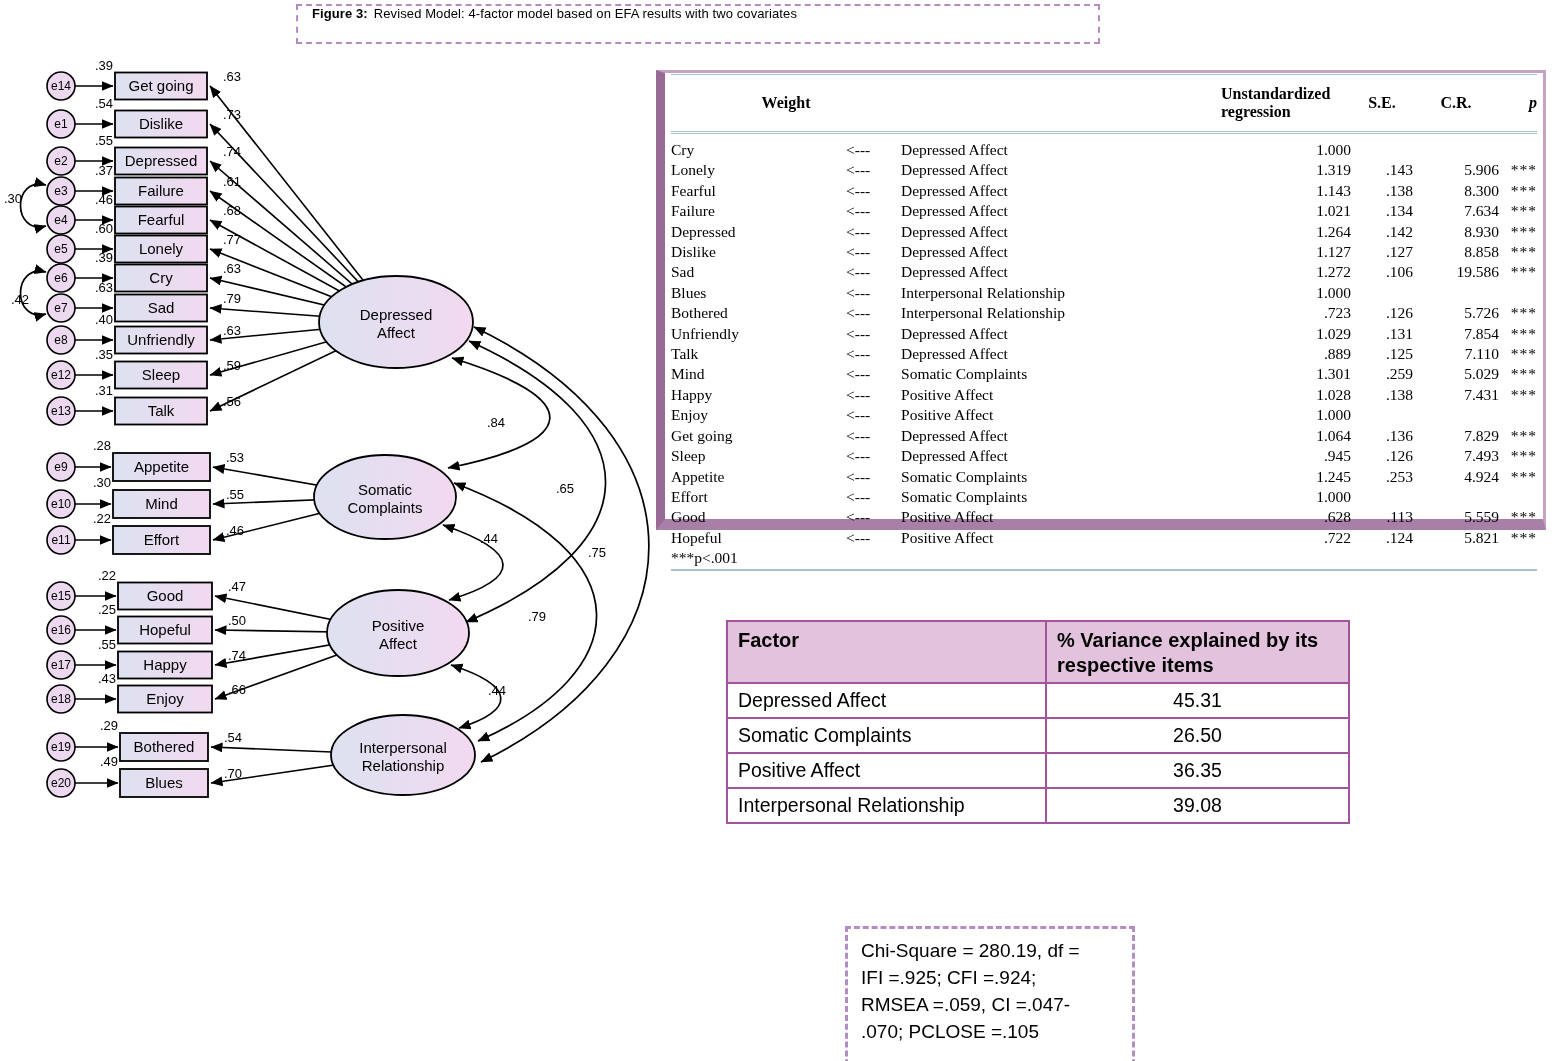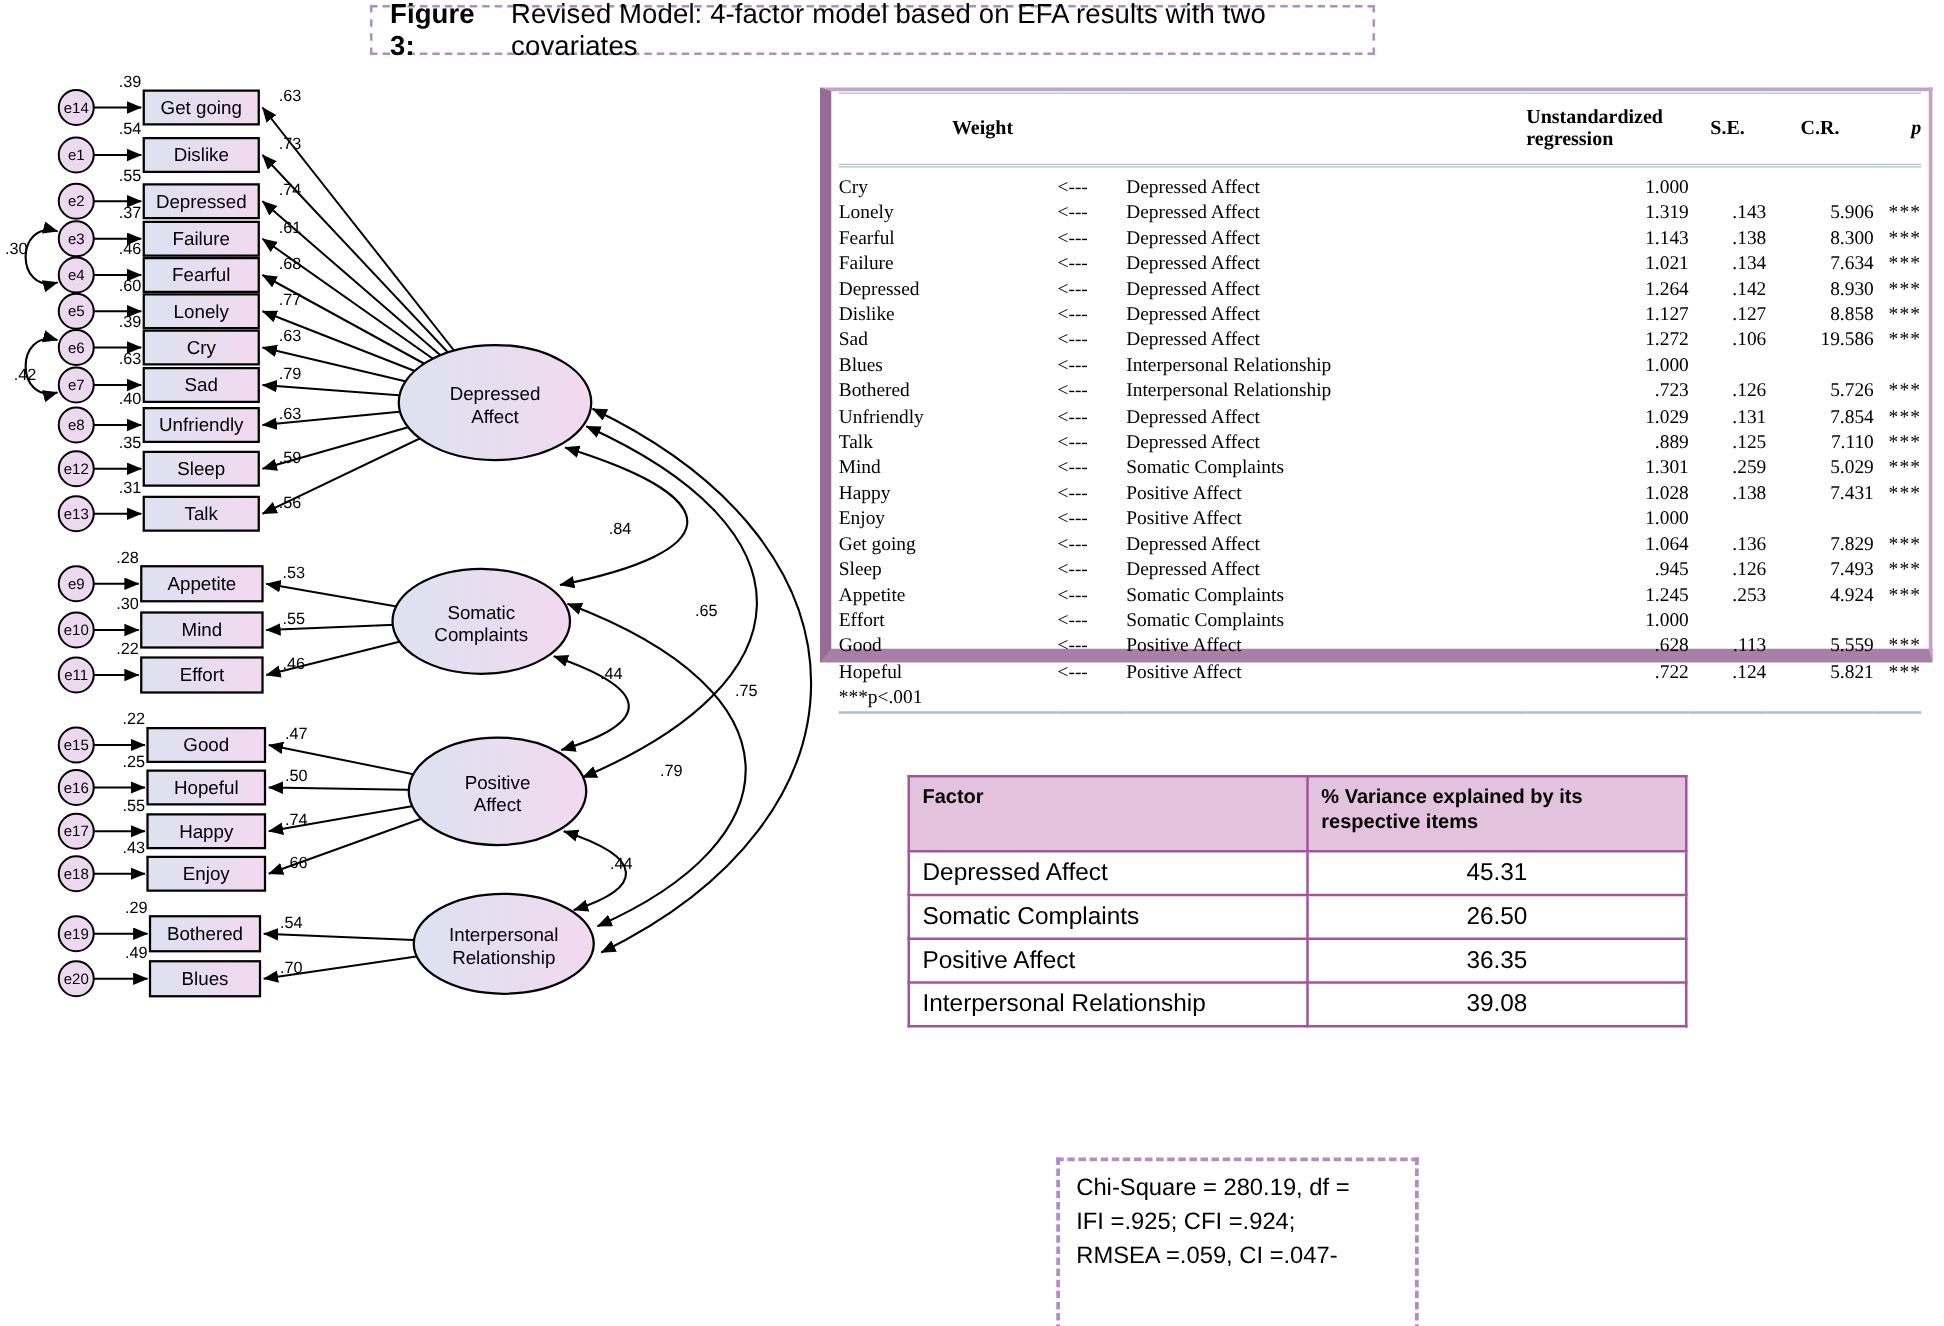--- a/index.html
+++ b/index.html
@@ -5,22 +5,22 @@
   :root{
     --sans:"Liberation Sans","DejaVu Sans",sans-serif;
     --serif:"Liberation Serif","DejaVu Serif",serif;
   }
   html,body{margin:0;padding:0;background:#fff;}
   .page{position:relative;width:1555px;height:1061px;background:#fff;overflow:hidden;
         font-family:var(--sans);color:#000;}
 
   
   .title-box{position:absolute;left:296px;top:4px;width:804px;height:40px;box-sizing:border-box;
-    border:2px dashed var(--dashed-border);display:flex;align-items:center;padding-left:14px;
-    font-size:22px;letter-spacing:.1px;background:#fff;}
+    border:2px dashed var(--dashed-border);display:flex;padding-left:14px;
+    font-size:13px;letter-spacing:.1px;background:#fff;}
   .title-box .bold{font-weight:bold;margin-right:6px;}
 
   
   #sem{position:absolute;left:0;top:45px;}
   #sem text{fill:#000;}
   .t-box{font-family:var(--sans);font-size:15px;text-anchor:middle;}
   .t-ell{font-family:var(--sans);font-size:15px;text-anchor:middle;}
   .t-val{font-family:var(--sans);font-size:13px;}
   .t-e{font-family:var(--sans);font-size:12px;text-anchor:middle;}
   .ln{stroke:#000;stroke-width:1.6;fill:none;}
@@ -53,21 +53,21 @@
   .td-num{text-align:right;padding-right:6px;}
   .td-p{text-align:right;padding-right:4px;letter-spacing:1px;}
   .reg-table tbody tr:first-child td{padding-top:6px;}
   .footnote{font-family:var(--serif);font-size:13px;padding:1px 0 3px 12px;
     border-bottom:2px solid var(--rule-blue);}
 
   
   .var-table{position:absolute;left:726px;top:620px;width:624px;border-collapse:collapse;
     font-family:var(--sans);}
   .var-table th,.var-table td{border:2.5px solid var(--vt-border);box-sizing:border-box;}
-  .var-table th{background:var(--vt-header-bg);font-size:16px;font-weight:bold;text-align:left;
+  .var-table th{background:var(--vt-header-bg);font-size:20px;font-weight:bold;text-align:left;
     vertical-align:top;padding:6px 10px 4px 10px;height:60px;line-height:1.25;}
   .var-table td{background:#fff;font-size:19.5px;height:35px;padding:0 10px;}
   .vt-name{text-align:left;width:320px;}
   .vt-val{text-align:center;width:304px;}
 
   
   .fit-box{position:absolute;left:845px;top:926px;width:290px;height:166px;box-sizing:border-box;
     border:3px dashed var(--dashed-border);padding:8px 6px 0 13px;font-size:19px;line-height:27px;
     background:#fff;}
   .fit-box .ital{font-style:italic;}
@@ -528,15 +528,16 @@
           <td class="vt-name">Interpersonal Relationship</td>
           <td class="vt-val">39.08</td>
         </tr>
       </tbody>
   </table>
 
   <div class="fit-box" id="fit-box">
       <div><span>Chi-Square = 280.19, df =</span></div>
       <div><span>IFI =.925; CFI =.924;</span></div>
       <div><span>RMSEA =.059, CI =.047-</span></div>
+      <div><span>.070; PCLOSE =.105</span></div>
     </div>
 
 </div>
 
 </body></html>

